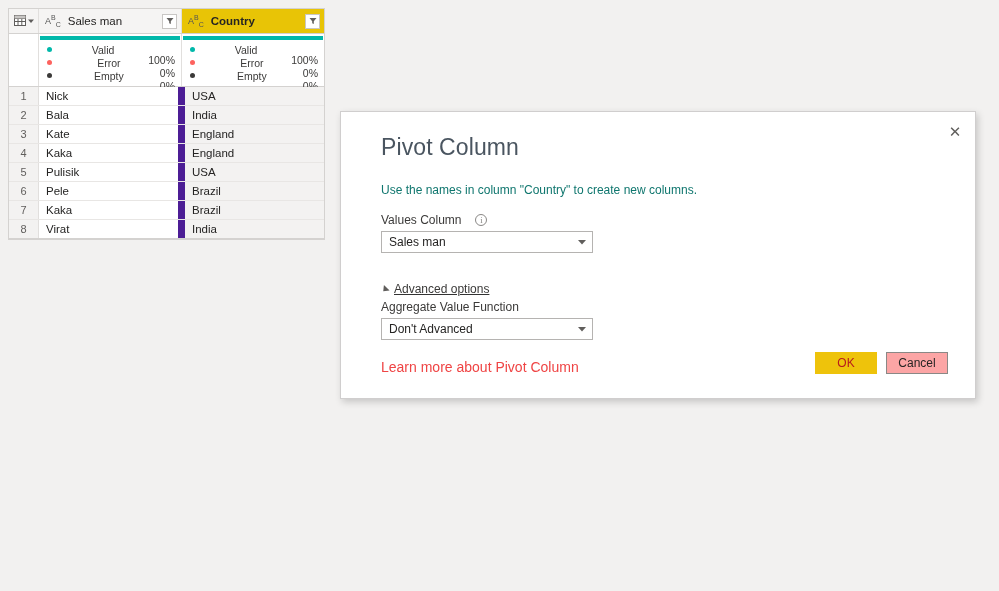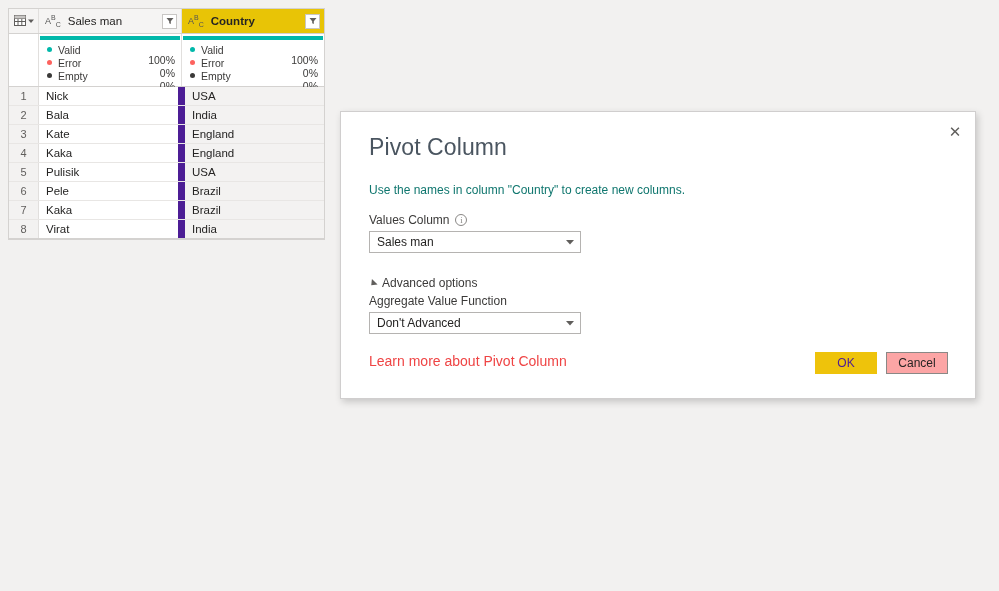--- a/index.html
+++ b/index.html
@@ -137,21 +137,21 @@
   .q-dot {
     width: 5px;
     height: 5px;
     border-radius: 50%;
     margin-right: 6px;
     flex: none;
   }
   .q-dot.valid { background: #01b8aa; }
   .q-dot.error { background: #fd625e; }
   .q-dot.empty { background: #3b3a39; }
-  .q-label { flex: 1; }
+  .q-label { flex: 1; text-align: center; }
   .q-val { color: #3b3a39; margin-top: 20px; }
 
   
   .grid-row {
     display: flex;
     height: 19px;
     border-bottom: 1px solid #e8e6e4;
     box-sizing: border-box;
   }
   .grid-row:last-child { border-bottom: 1px solid #d4d2d0; }
@@ -204,39 +204,39 @@
     display: flex;
     align-items: center;
     justify-content: center;
     cursor: pointer;
     color: #605e5c;
     font-size: 15px;
     line-height: 1;
     font-family: "Liberation Sans", sans-serif;
   }
   .dlg-body {
-    padding: 23px 28px 0 28px;
+    padding: 23px 28px 0 40px;
   }
   .dlg-title {
     font-size: 23px;
     font-weight: normal;
     color: #4a5560;
     margin: 0 0 23px 0;
     line-height: 1.1;
     letter-spacing: 0.1px;
   }
   .dlg-desc {
     font-size: 12px;
     color: #0f766e;
     margin: 0 0 16px 0;
   }
   .field-label-row {
     display: flex;
     align-items: center;
-    gap: 6px;
+    gap: 14px;
     margin-bottom: 4px;
   }
   .field-label {
     font-size: 12px;
     color: #3b3a39;
   }
   .info-icon {
     width: 12px;
     height: 12px;
     border-radius: 50%;
@@ -269,22 +269,23 @@
     display: flex;
     align-items: center;
     justify-content: center;
   }
   .combo-arrow svg { display: block; }
 
   .advanced-toggle {
     display: flex;
     align-items: center;
     gap: 5px;
-    margin: 23px 0 4px 0;
-    cursor: pointer;
+    margin: 29px 0 4px 0;
+    cursor: pointer;
+    text-decoration: underline;
   }
   .adv-tri {
     width: 0; height: 0;
     border-left: 4px solid transparent;
     border-right: 4px solid transparent;
     border-top: 5px solid #605e5c;
     transform: rotate(45deg);
   }
   .adv-text { font-size: 12px; color: #3b3a39; }
 
@@ -311,21 +312,21 @@
     font-family: "Liberation Sans", sans-serif;
     display: flex;
     align-items: center;
     justify-content: center;
     box-sizing: border-box;
     cursor: pointer;
   }
   .btn-ok {
     background: #eec30b;
     border: 1px solid #eec30b;
-    color: #4c1d95;
+    color: #b91c1c;
   }
   .btn-cancel {
     background: #fca5a5;
     border: 1px solid #8a8886;
     color: #252423;
   }
 </style>
 </head>
 <body>
 

